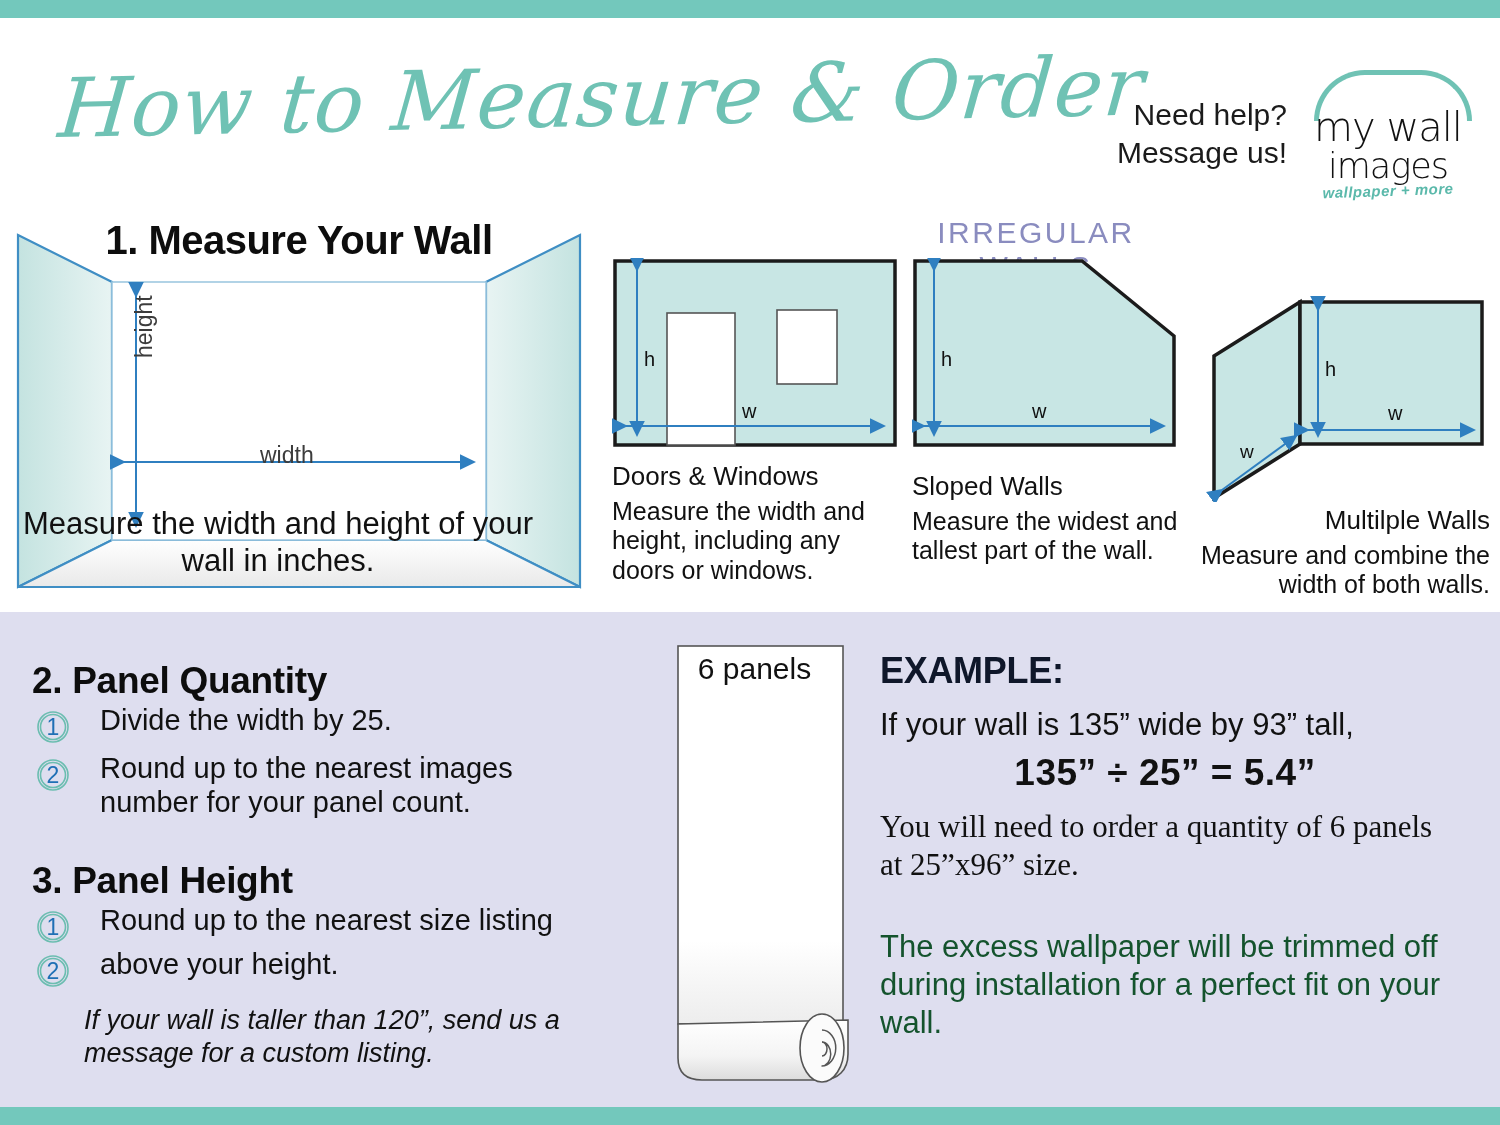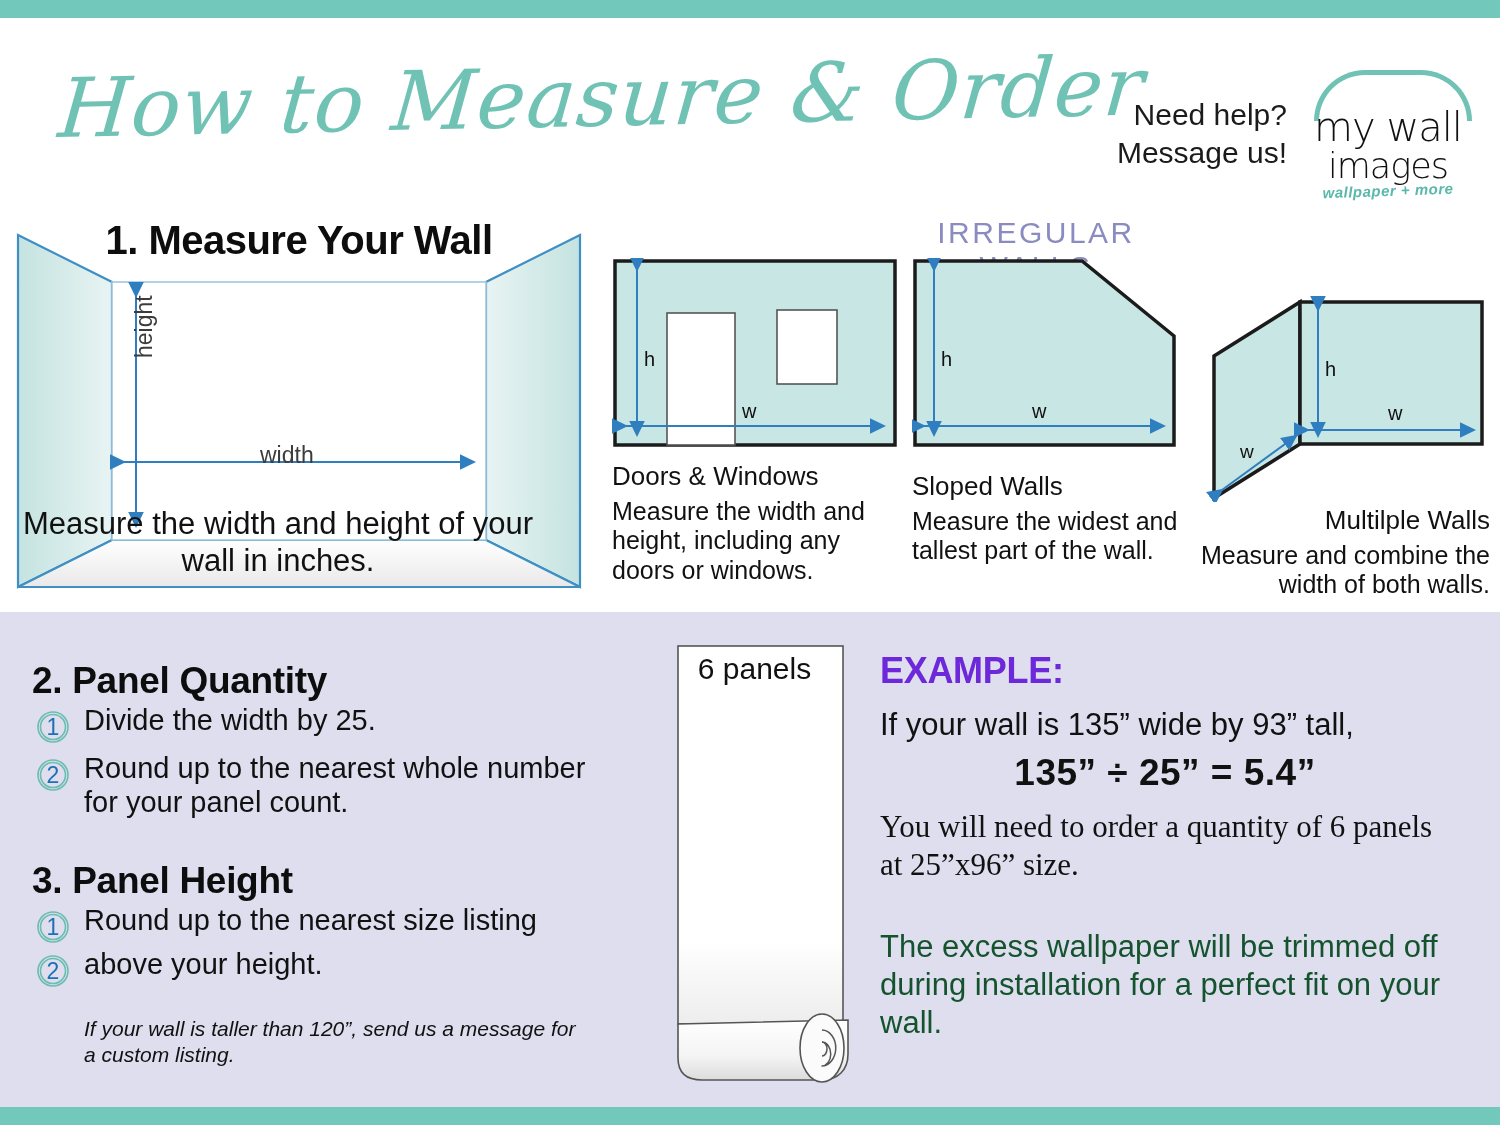--- a/index.html
+++ b/index.html
@@ -153,38 +153,38 @@
     margin-right: 10px;
     margin-top: 2px;
   }
   .badge svg { position: absolute; left: 0; top: 0; }
   .badge span {
     position: absolute; left: 0; top: 0;
     width: 42px; height: 42px;
     display: flex; align-items: center; justify-content: center;
     font-size: 23px; color: #1f6fb5; font-weight: 400;
   }
-  .bullet-text { font-size: 29px; line-height: 1.17; color: #111; }
+  .bullet-text { font-size: 29px; line-height: 1.17; color: #111; margin-left: 16px; }
 
   .note-italic {
-    position: absolute; left: 84px; top: 404px; width: 500px;
-    font-size: 21px; font-style: italic; line-height: 1.22; color: #111;
+    position: absolute; left: 84px; top: 392px; width: 500px;
+    font-size: 27px; font-style: italic; line-height: 1.22; color: #111;
   }
 
   
   .roll { position: absolute; left: 672px; top: 640px; }
   .roll-label {
     position: absolute; left: 672px; top: 652px; width: 165px;
     text-align: center; font-size: 30px; color: #111;
   }
 
   
   .ex-title {
     position: absolute; left: 880px; top: 650px;
-    font-size: 36px; font-weight: bold; color: #6d28d9; letter-spacing: -0.3px;
+    font-size: 36px; font-weight: bold; color: #0f172a; letter-spacing: -0.3px;
   }
   .ex-l1 {
     position: absolute; left: 880px; top: 706px; width: 580px;
     font-size: 31px; line-height: 1.2; color: #111;
   }
   .ex-eq {
     position: absolute; left: 880px; top: 752px; width: 570px;
     text-align: center; font-size: 37px; font-weight: bold; color: #111;
     letter-spacing: 0.5px;
   }
@@ -346,21 +346,21 @@
 
   <div class="bullet-row b22">
     <span class="badge">
       <svg width="42" height="42" viewBox="0 0 42 42">
         <circle cx="21" cy="21" r="12.5" fill="none" stroke="#6bbdb0" stroke-width="1.6"></circle>
         <path d="M6,21 a15,15 0 0 1 30,0" fill="none" stroke="#6bbdb0" stroke-width="1.6"></path>
         <path d="M6,21 a15,15 0 0 0 30,0" fill="none" stroke="#6bbdb0" stroke-width="1.6"></path>
       </svg>
       <span>2</span>
     </span>
-    <span class="bullet-text">Round up to the nearest whole number for your panel count.</span>
+    <span class="bullet-text">Round up to the nearest images number for your panel count.</span>
   </div>
 
   <div class="step-h h3">3. Panel Height</div>
 
   <div class="bullet-row b31">
     <span class="badge">
       <svg width="42" height="42" viewBox="0 0 42 42">
         <circle cx="21" cy="21" r="12.5" fill="none" stroke="#6bbdb0" stroke-width="1.6"></circle>
         <path d="M6,21 a15,15 0 0 1 30,0" fill="none" stroke="#6bbdb0" stroke-width="1.6"></path>
         <path d="M6,21 a15,15 0 0 0 30,0" fill="none" stroke="#6bbdb0" stroke-width="1.6"></path>

